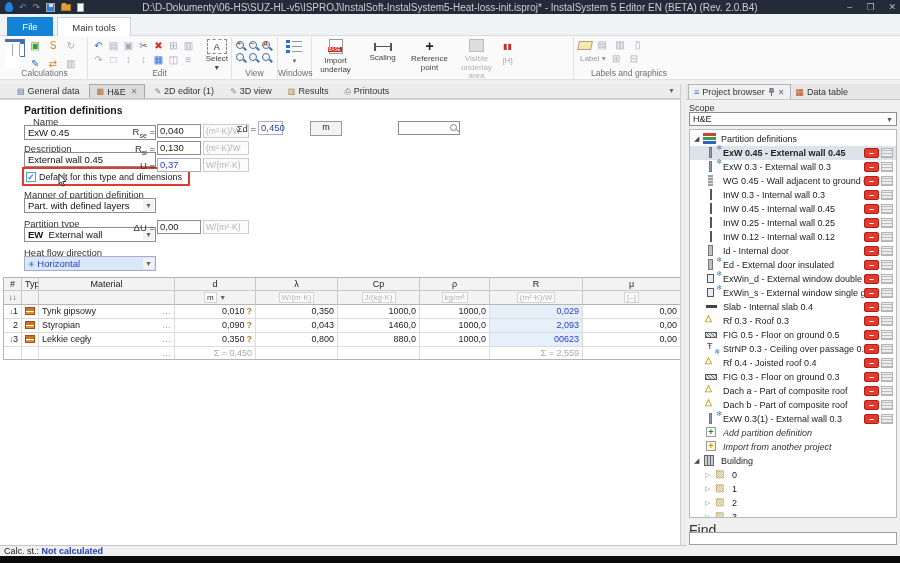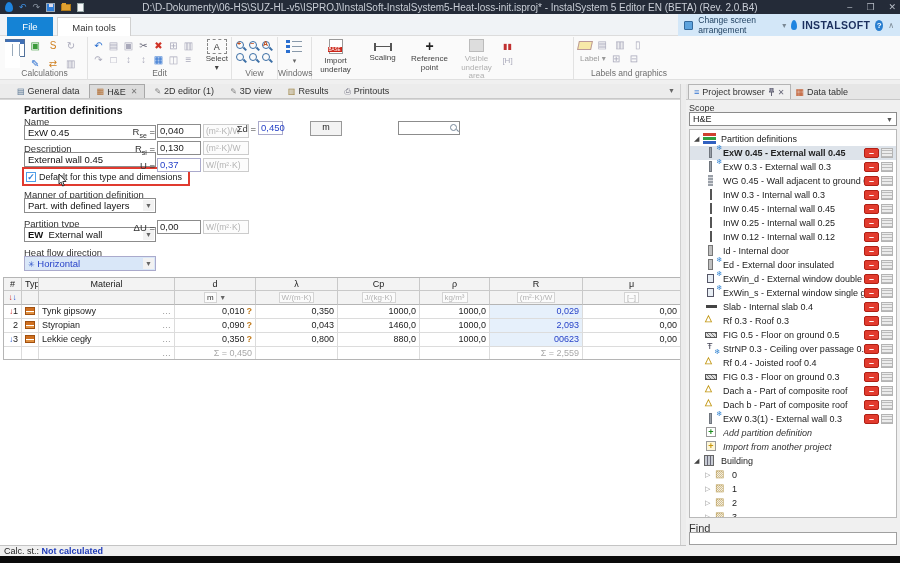--- a/index.html
+++ b/index.html
@@ -147,21 +147,21 @@
   .gi-add{left:1px;top:0;width:10px;height:10px;border:1px solid #999;background:#fff;font-size:9px;line-height:9px;text-align:center;font-weight:bold}
   .gi-add.g{color:#1a8a1a}.gi-add.y{color:#c8960c;background:#fdf6d8}
   .gi-layers{left:0;top:0;width:13px;height:11px}
   .gi-layers i{position:absolute;left:0;width:13px;height:3px}
   .gi-bldg{left:1px;top:0;width:10px;height:11px;background:#c8ccd4;border:1px solid #666;
     background-image:linear-gradient(90deg,transparent 0 2px,#667 2px 3px,transparent 3px 5px,#667 5px 6px,transparent 6px)}
   .gi-hatch{left:1px;top:-1px;font-size:10px;color:#b89a50}
   .tbtns{margin-left:auto;display:flex;gap:2px;padding-right:3px}
   .btn-del{width:15px;height:10px;background:#e23b2e;border:1px solid #b02015;border-radius:2px;color:#fff;line-height:8px;text-align:center;font-size:9px;font-weight:bold}
   .btn-more{width:12px;height:10px;border:1px solid #b4b4b4;background:#ececec;background-image:repeating-linear-gradient(0deg,#bbb 0 1px,transparent 1px 3px)}
-  .findlbl{position:absolute;left:3px;top:438px;font-size:11px;color:#333}
+  .findlbl{position:absolute;left:3px;top:438px;font-size:14px;color:#333}
   .findinput{position:absolute;left:3px;top:448px;width:208px;height:13px;border:1px solid #a0a0a0;background:#fff}
 </style>
 </head>
 <body>
 
 <div class="screen">
 
   <div class="titlebar">
     <div class="qat">
       <span class="drop"></span>
@@ -175,29 +175,20 @@
     <div class="winbtns">
       <span>–</span>
       <span>❒</span>
       <span>✕</span>
     </div>
   </div>
 
   <div class="tabrow">
     <div class="ftab">File</div>
     <div class="mtab">Main tools</div>
-  </div>
-  <div class="topright">
-    <span class="scr-ic"></span>
-    <span class="csa">Change screen arrangement</span>
-    <span class="chev">▾</span>
-    <span class="drop"></span>
-    <span class="brand">INSTALSOFT</span>
-    <span class="helpb">?</span>
-    <span class="chev">∧</span>
   </div>
 
   <div class="ribbon">
     <div class="rgroup" style="left:2px;width:86px">
       <div style="padding:2px 0 0 3px">
         <span class="bigcalc"></span>
         <span class="ri green">▣</span>
         <span class="ri orange">S</span>
         <span class="ri gray">↻</span><br>
         <span class="ri" style="width:20px">▾</span>
@@ -302,21 +293,21 @@
     <div class="dtab">
       <span class="dico" style="color:#667">⎙</span>
       <span>Printouts</span>
     </div>
     <span class="tabmenu">▼</span>
   </div>
 
   <div class="main">
     <div class="heading">Partition definitions</div>
 
-    <div class="flabel" style="left:24px;top:16px">Name</div>
+    <div class="flabel" style="left:33px;top:16px">Name</div>
     <div class="finput" style="left:24px;top:25px;width:132px">ExW 0.45</div>
 
     <div class="flabel" style="left:24px;top:43px">Description</div>
     <div class="finput" style="left:24px;top:52px;width:132px">External wall 0.45</div>
 
     <div class="chkwrap">
       <span class="chkbox">✓</span>
       <span class="chklabel">Default for this type and dimensions</span>
     </div>
     <svg class="cursor-svg" width="9" height="13" viewBox="0 0 9 13">

